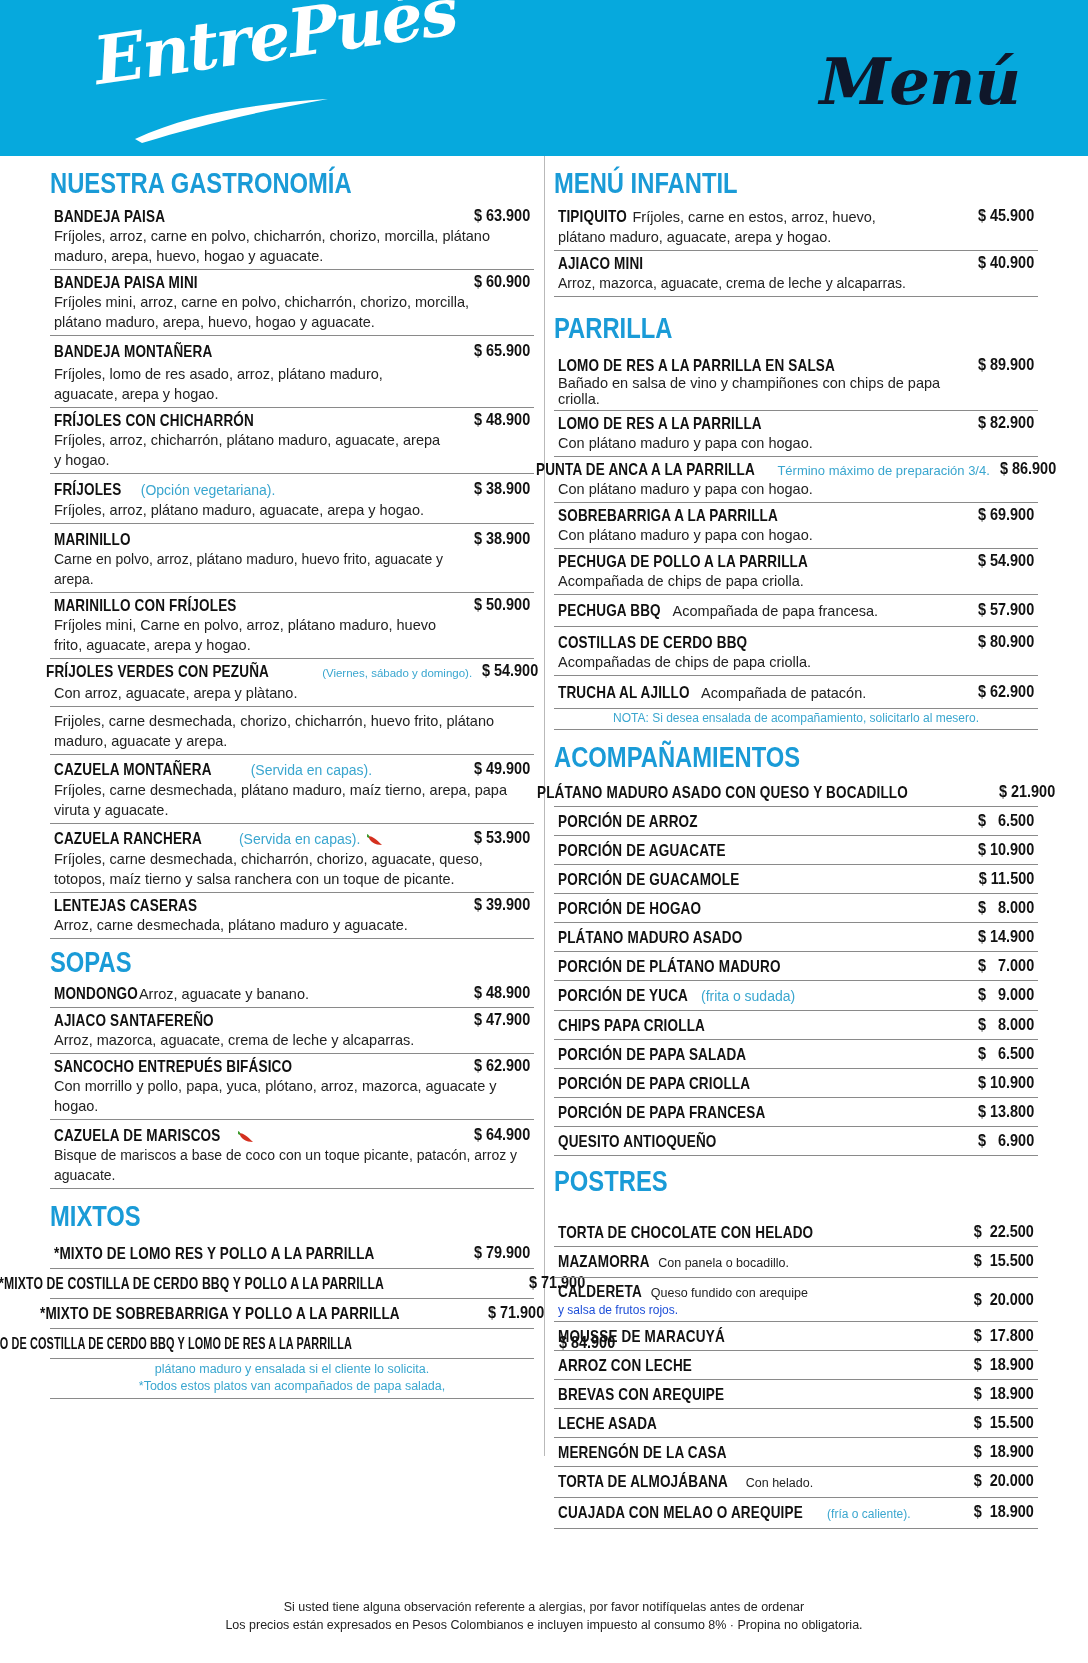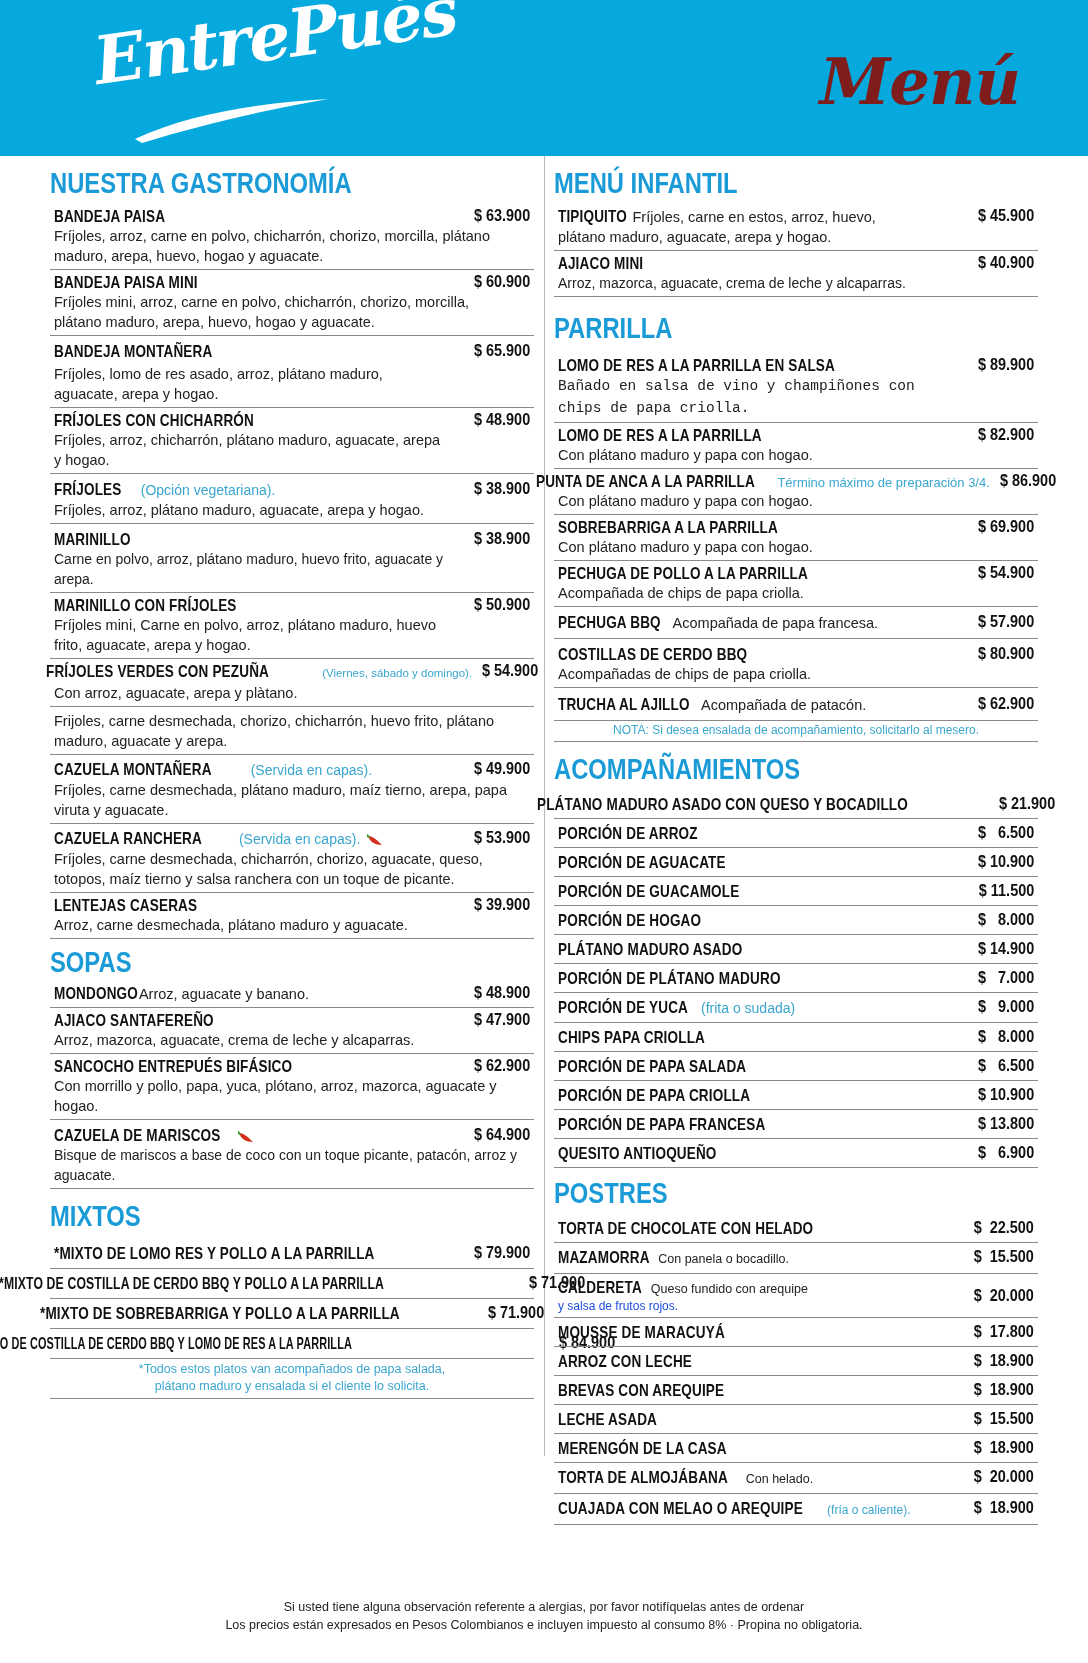--- a/index.html
+++ b/index.html
@@ -2,21 +2,21 @@
 <html><head>
 <meta charset="utf-8">
 <style>
   * { box-sizing: border-box; margin: 0; padding: 0; }
   html, body { width: 1088px; height: 1663px; background: #ffffff; overflow: hidden; }
   body { position: relative; font-family: "Liberation Sans", sans-serif; color: #1a1a1a; }
 
   .header { position: absolute; left: 0; top: 0; width: 1088px; height: 156px; background: #06a9dd; }
   .logo { position: absolute; left: 100px; top: 22px; color: #fff; font-family: "DejaVu Serif", serif; font-style: italic; font-size: 66px; font-weight: bold; letter-spacing: -2px; transform: rotate(-8deg); transform-origin: left bottom; }
   .logo-swoosh { position: absolute; left: 130px; top: 95px; width: 200px; height: 48px; }
-  .menu-title { position: absolute; right: 68px; top: 44px; color: #7f1d1d; font-family: "DejaVu Serif", serif; font-style: italic; font-weight: bold; font-size: 64px; letter-spacing: -1px; }
+  .menu-title { position: absolute; right: 68px; top: 44px; color: #0f172a; font-family: "DejaVu Serif", serif; font-style: italic; font-weight: bold; font-size: 64px; letter-spacing: -1px; }
 
   .col { position: absolute; top: 156px; }
   .col-left { left: 50px; width: 484px; }
   .col-right { left: 554px; width: 484px; }
   .divider { position: absolute; left: 544px; top: 156px; width: 1px; height: 1300px; background: #b9b9b9; }
 
   .section-title { color: #1a9bd7; font-family: "Liberation Sans", sans-serif; font-weight: bold; font-size: 29px; letter-spacing: 0px; transform: scaleX(0.82); transform-origin: left center; white-space: nowrap; line-height: 34px; }
 
   .item { border-bottom: 1.5px solid #8a8a8a; padding: 2px 4px 3px 4px; position: relative; }
   .item-row { display: flex; justify-content: center; align-items: flex-start; }
@@ -194,22 +194,22 @@
             <span class="price">$ 71.900</span>
           </div>
       </div>
       <div class="item" style="padding:4px 4px 5px;">
         <div class="item-row">
             <div class="name-wrap"><span class="name" style="transform:scaleX(0.66);">*MIXTO DE COSTILLA DE CERDO BBQ Y LOMO DE RES A LA PARRILLA</span></div>
             <span class="price">$ 84.900</span>
           </div>
       </div>
       <div class="footnote">
+        <div>plátano maduro y ensalada si el cliente lo solicita.</div>
         <div>*Todos estos platos van acompañados de papa salada,</div>
-        <div>plátano maduro y ensalada si el cliente lo solicita.</div>
       </div>
     </div>
   </div>
 </div>
 
 <div class="col col-right">
 
   <div style="margin-top:10px;">
     <div class="section-title">MENÚ INFANTIL</div>
     <div style="margin-top:4px;">
@@ -231,21 +231,21 @@
   </div>
 
   <div style="margin-top:14px;">
     <div class="section-title">PARRILLA</div>
     <div style="margin-top:8px;">
       <div class="item">
         <div class="item-row">
             <div class="name-wrap"><span class="name">LOMO DE RES A LA PARRILLA EN SALSA</span></div>
             <span class="price">$ 89.900</span>
           </div>
-        <div class="desc" style="padding-right:80px;line-height:22px;font-family:Liberation Mono, monospace;">Bañado en salsa de vino y champiñones con chips de papa criolla.</div>
+        <div class="desc" style="padding-right:80px;line-height:16px;">Bañado en salsa de vino y champiñones con chips de papa criolla.</div>
       </div>
       <div class="item">
         <div class="item-row">
             <div class="name-wrap"><span class="name">LOMO DE RES A LA PARRILLA</span></div>
             <span class="price">$ 82.900</span>
           </div>
         <div class="desc">Con plátano maduro y papa con hogao.</div>
       </div>
       <div class="item">
         <div class="item-row">
@@ -370,21 +370,21 @@
           <div class="item-row">
             <div class="name-wrap"><span class="name">QUESITO ANTIOQUEÑO</span></div>
             <span class="price">$   6.900</span>
           </div>
         </div>
     </div>
   </div>
 
   <div style="margin-top:8px;">
     <div class="section-title">POSTRES</div>
-    <div style="margin-top:4px;">
+    <div style="margin-top:20px;">
       <div class="item" style="padding:4px 4px 4px;">
           <div class="item-row">
             <div class="name-wrap"><span class="name">TORTA DE CHOCOLATE CON HELADO</span></div>
             <span class="price">$  22.500</span>
           </div>
         </div>
       <div class="item" style="padding:4px 4px 4px;">
           <div class="item-row">
             <div class="name-wrap"><span class="name">MAZAMORRA</span> <span class="name-inline-desc" style="font-size:12.5px;margin-left:-16px;">Con panela o bocadillo.</span></div>
             <span class="price">$  15.500</span>

